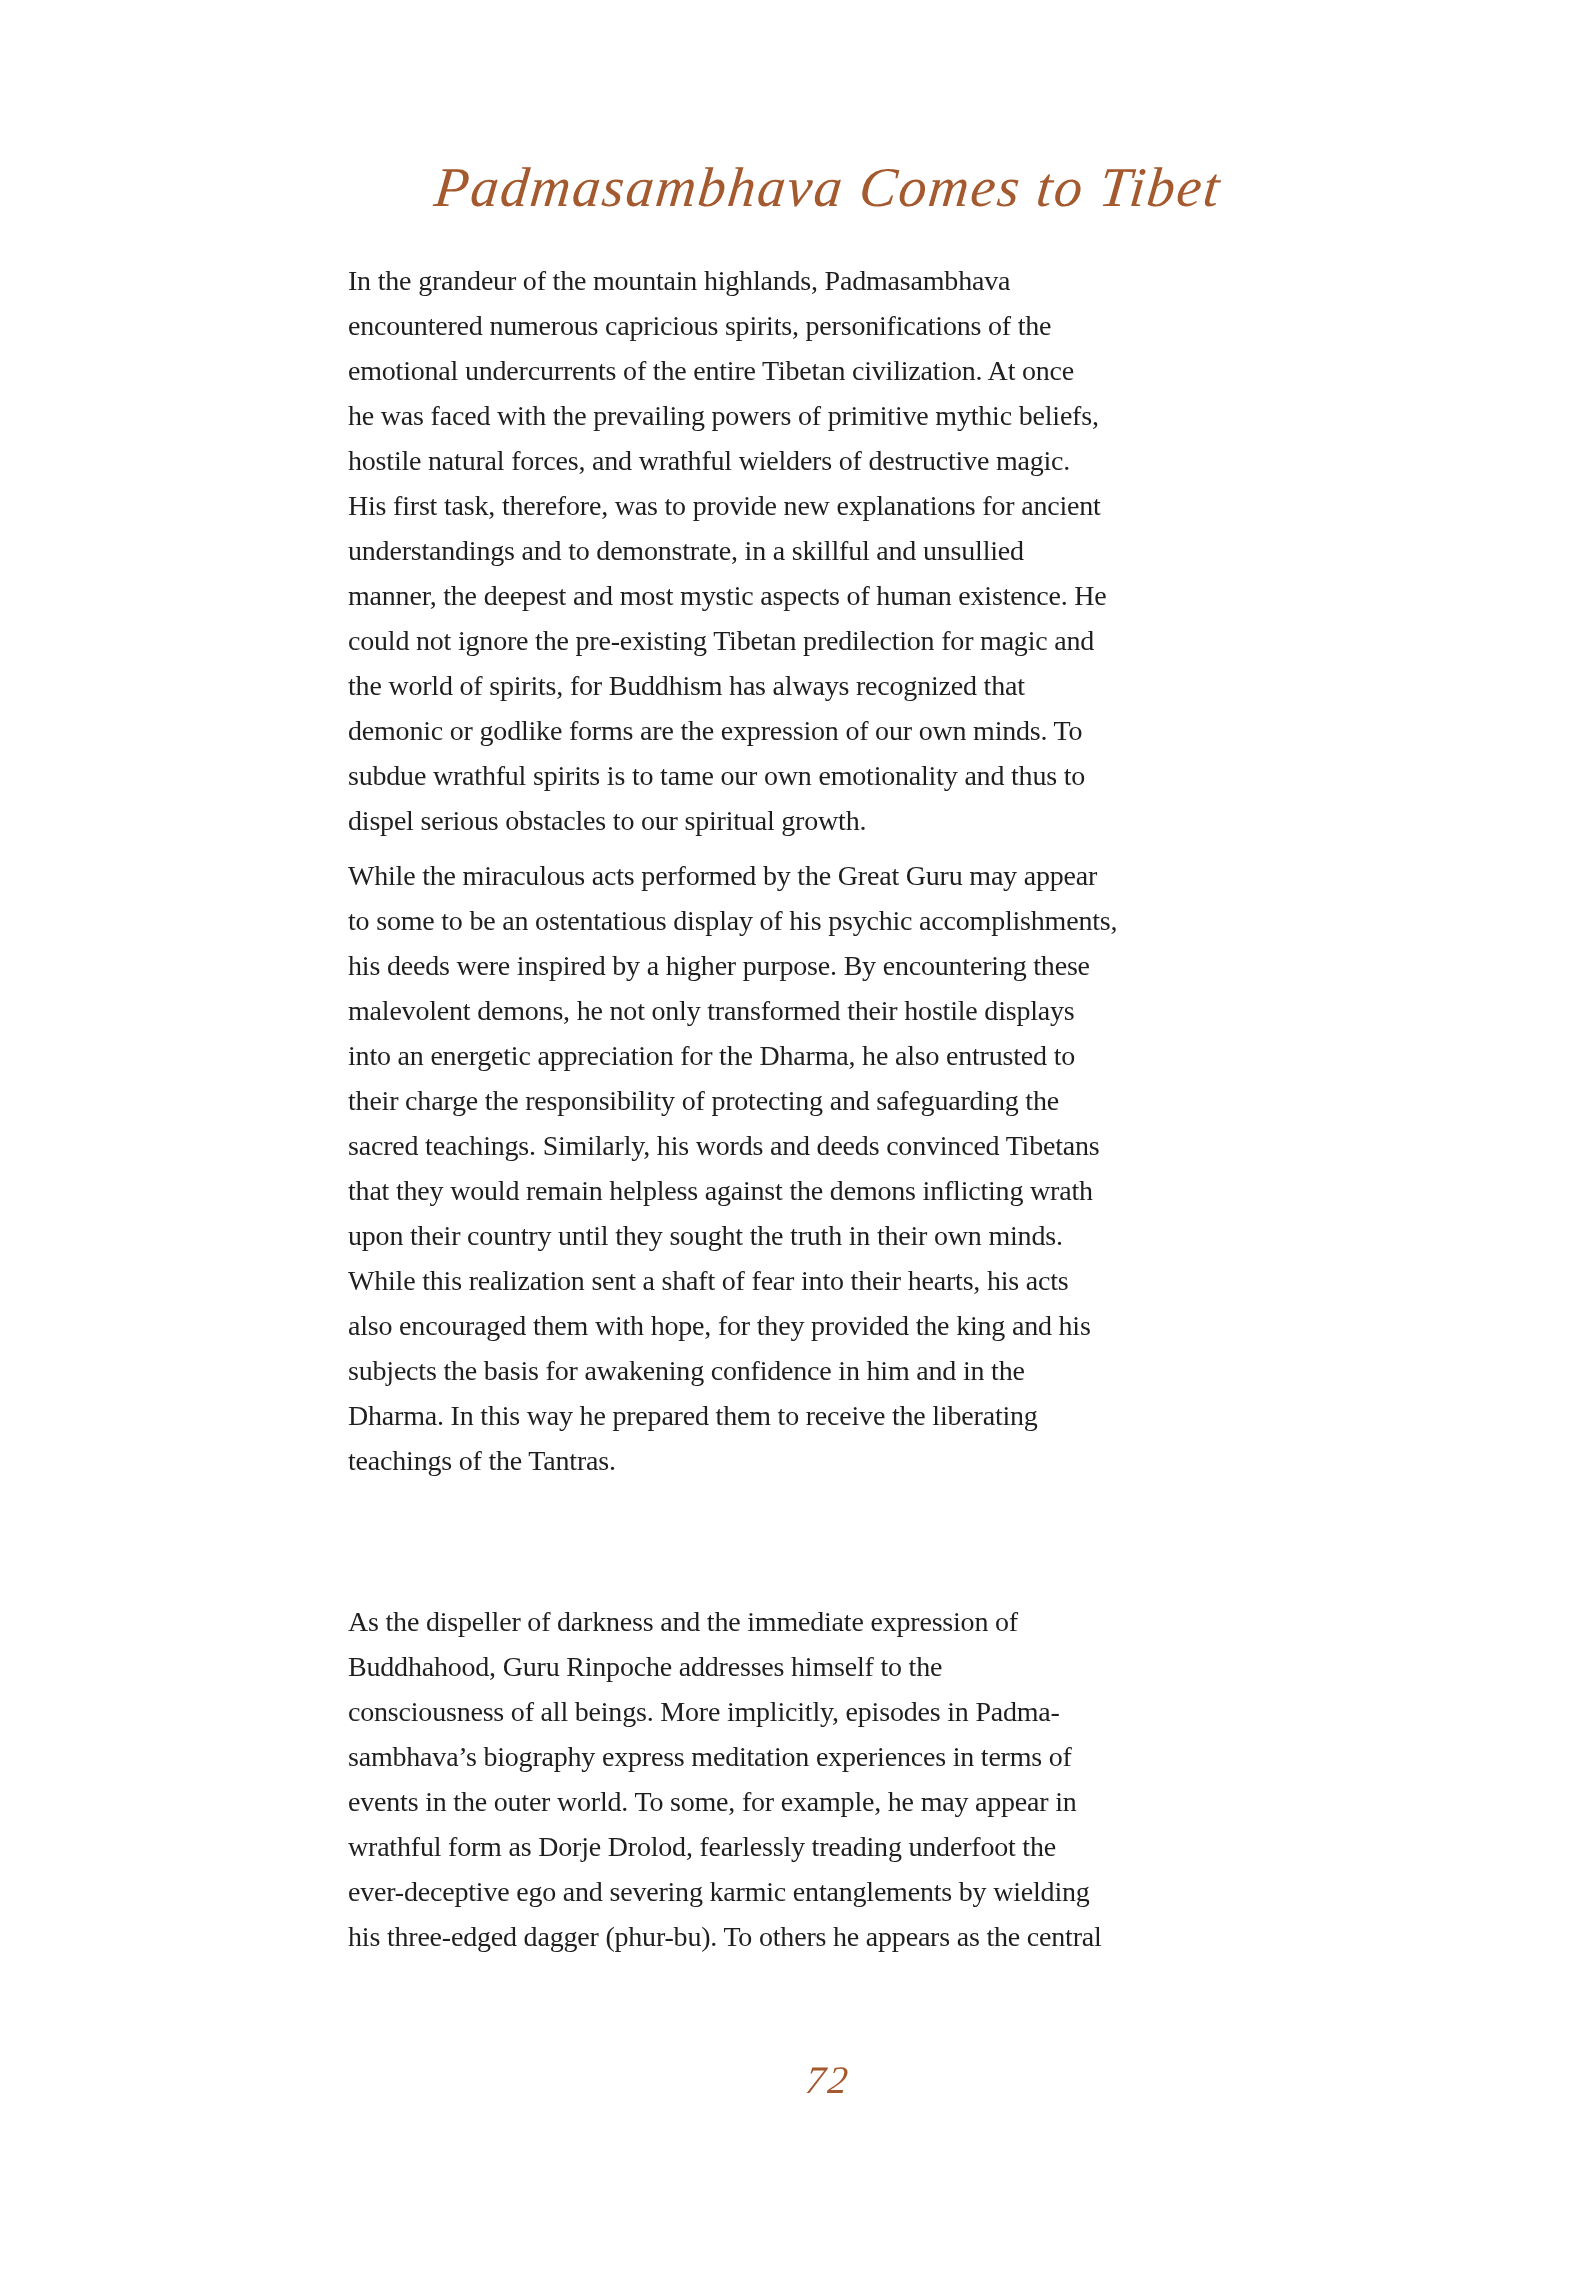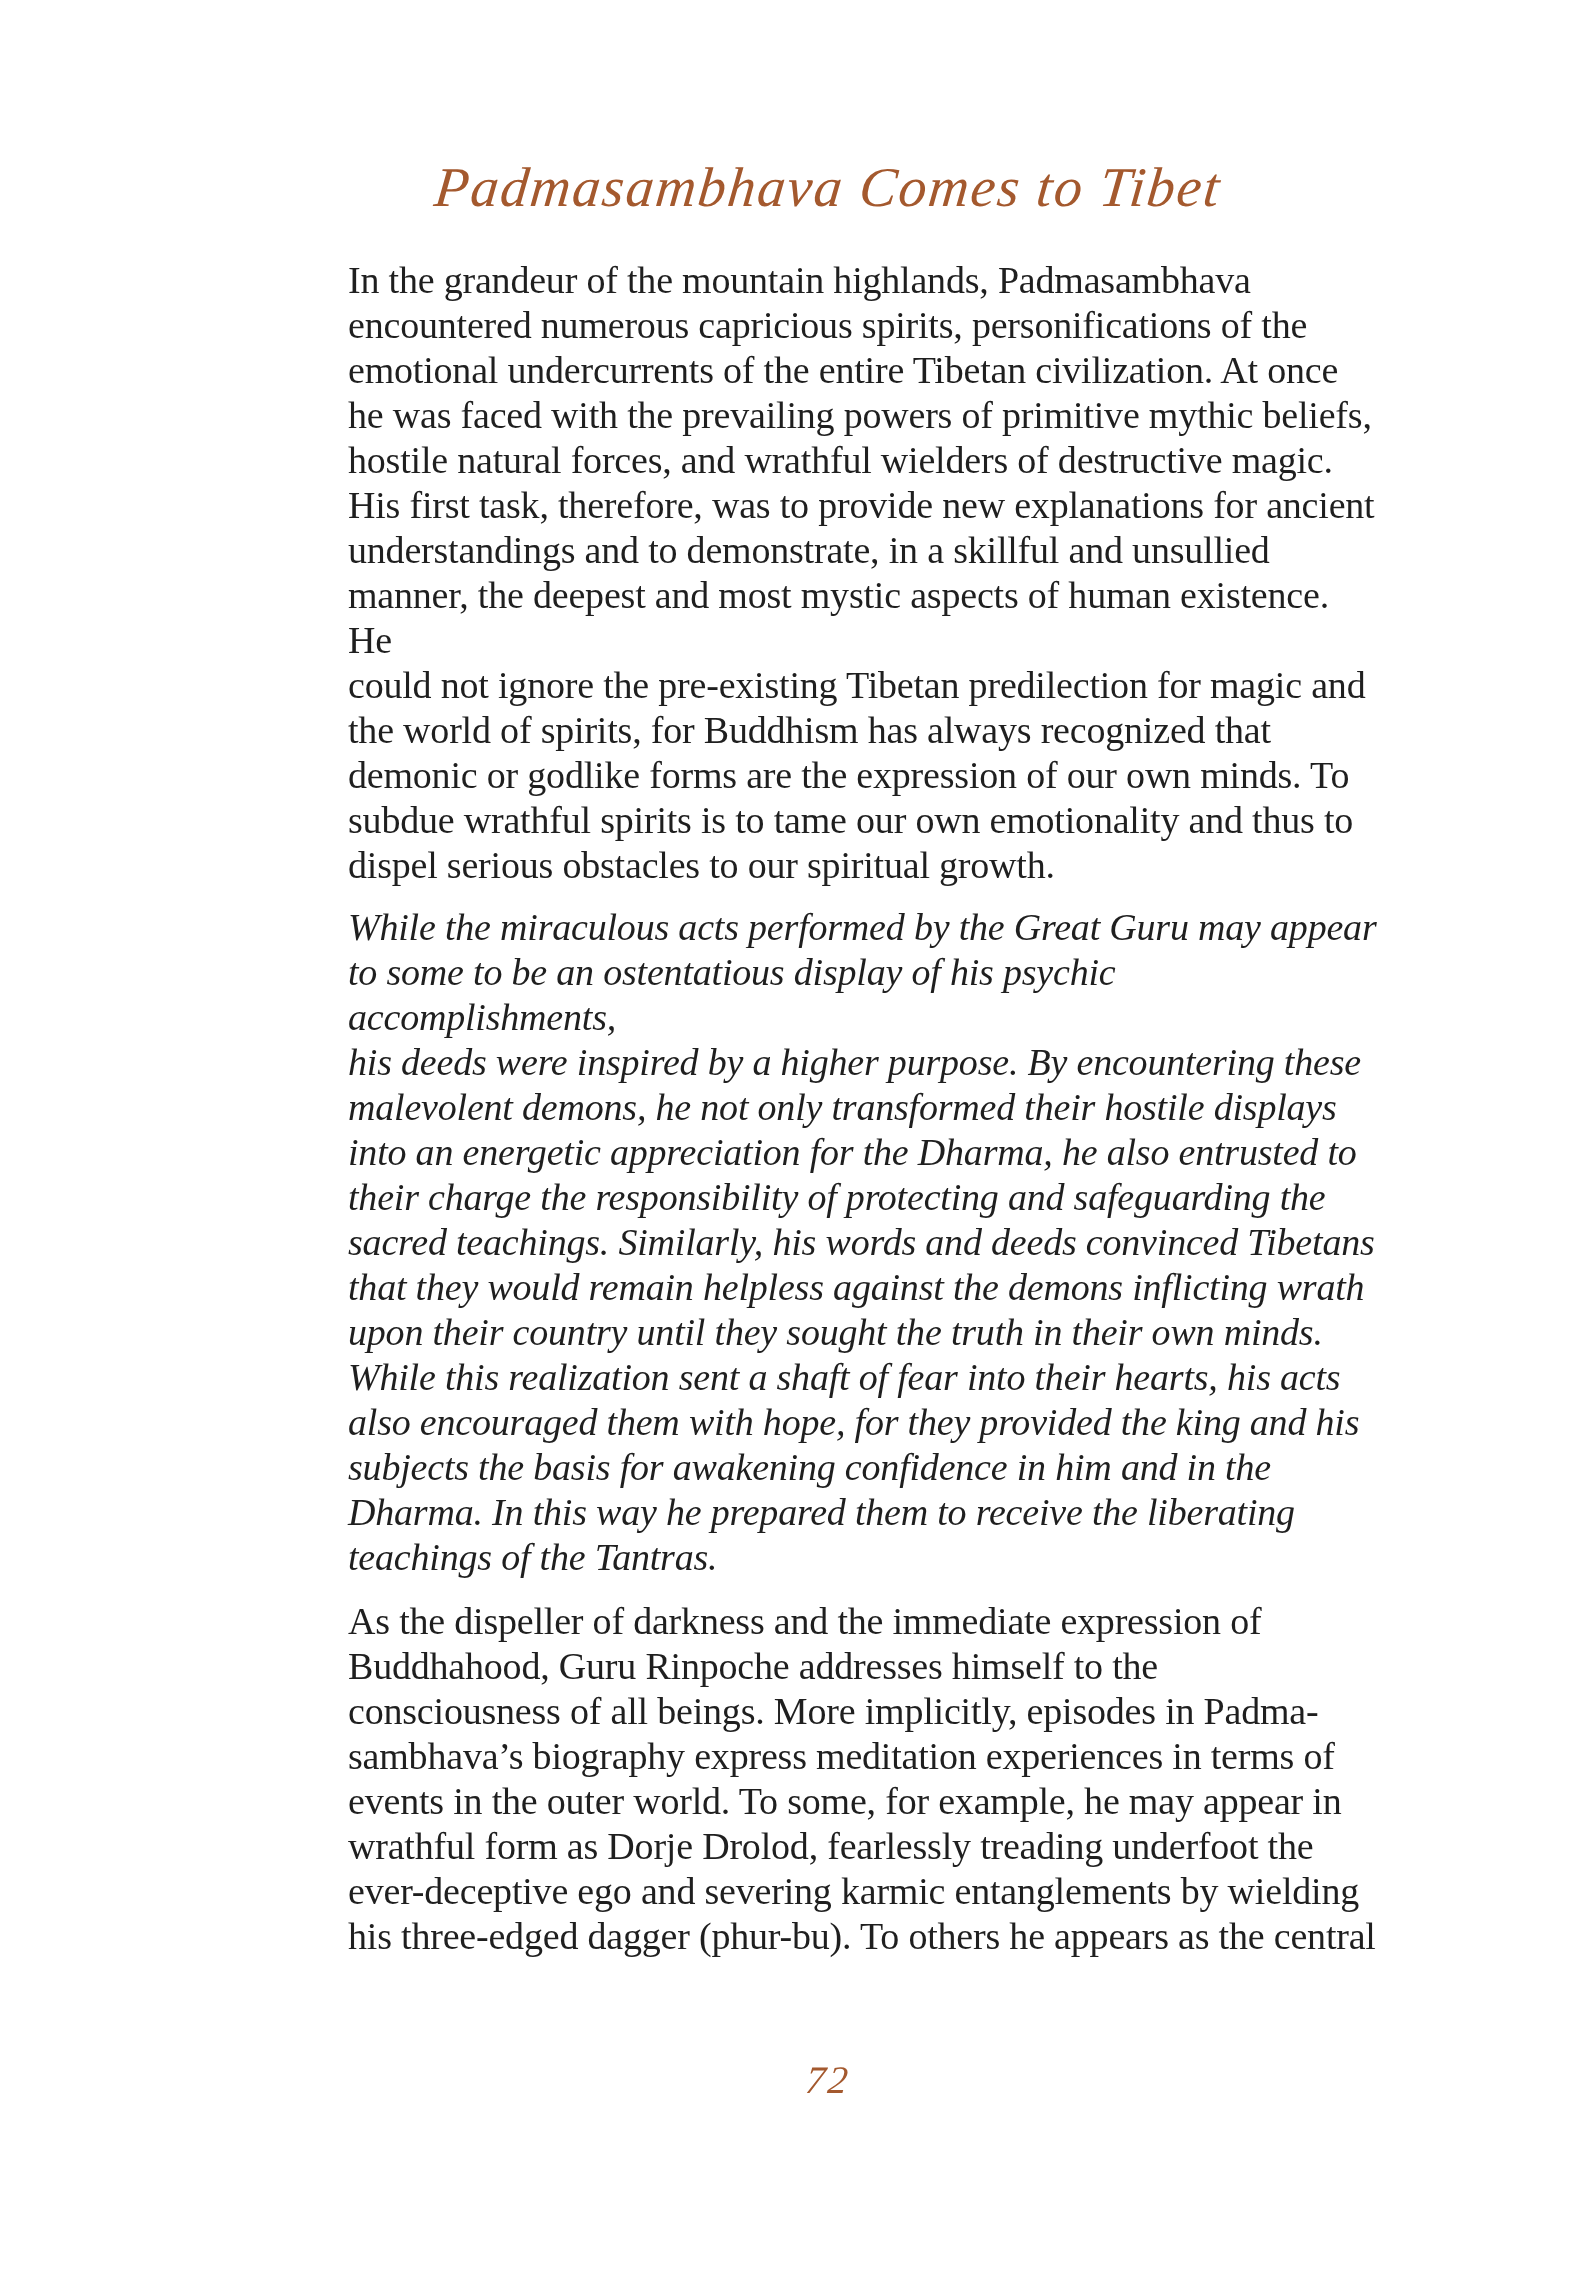--- a/index.html
+++ b/index.html
@@ -33,28 +33,28 @@
   .body-text {
     position: absolute;
     left: 348px;
     width: 1030px;
   }
   .para {
     position: absolute;
     left: 0;
     width: 100%;
     margin: 0;
-    font-size: 38px;
+    font-size: 28px;
     line-height: 45px;
     letter-spacing: -0.2px;
     white-space: pre-line;
     text-align: left;
   }
   .para-1 { top: 258px; }
-  .para-2 { top: 905px; font-style: italic; }
+  .para-2 { top: 853px; }
   .para-3 { top: 1599px; }
   .page-number {
     position: absolute;
     top: 2053px;
     left: 348px;
     width: 960px;
     text-align: center;
     font-family: "Liberation Serif", serif;
     font-style: italic;
     font-size: 39px;

